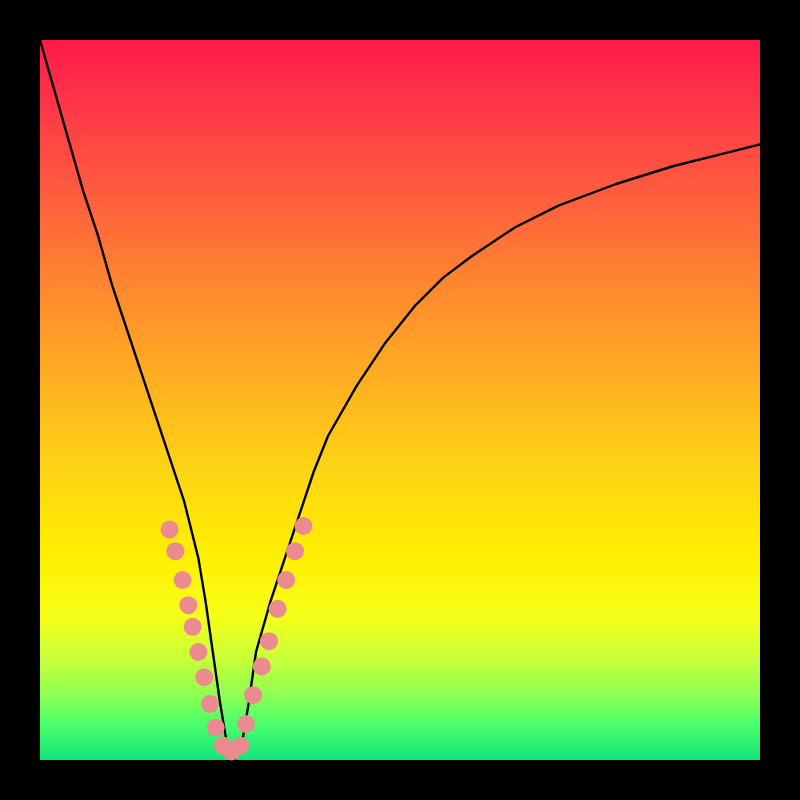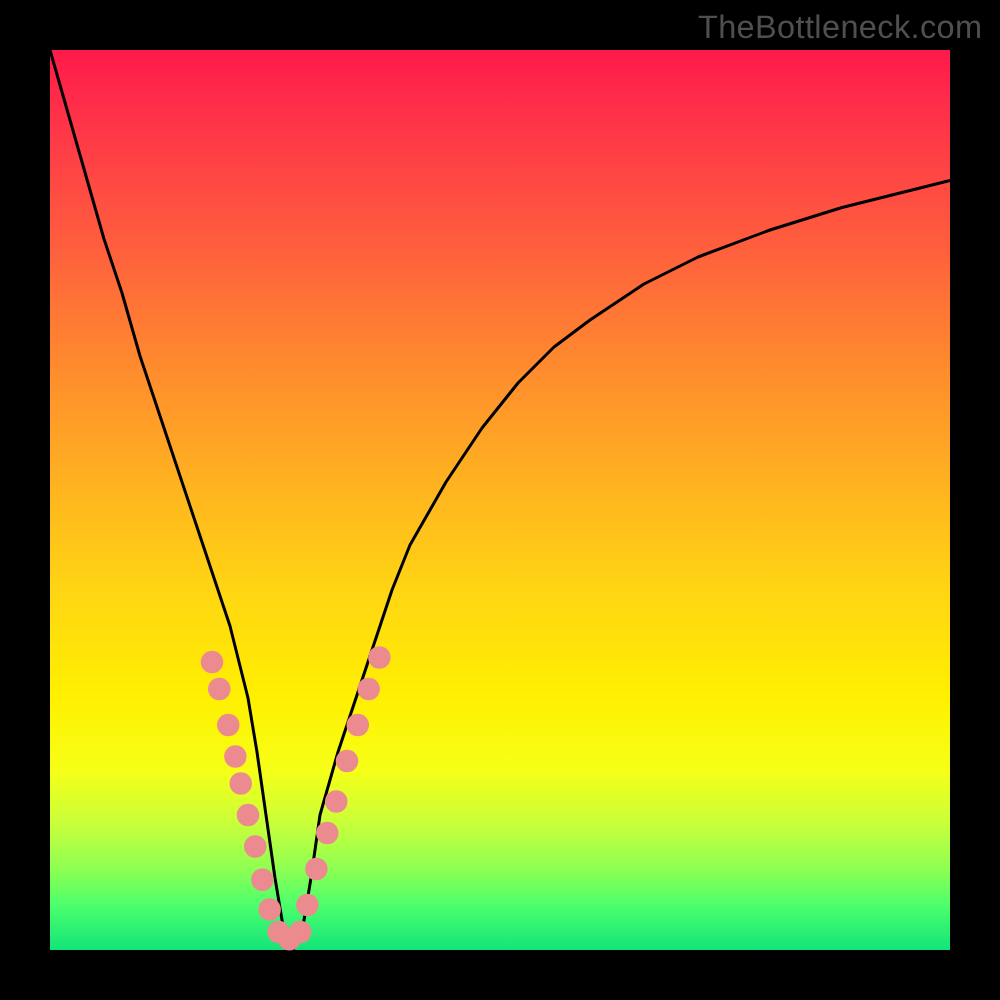--- a/index.html
+++ b/index.html
@@ -54,21 +54,20 @@
     position: absolute;
     left: 0;
     top: 0;
     z-index: 10;
   }
 </style>
 </head>
 <body>
 
 <div class="frame">
-  <div class="watermark">TheBottleneck.com</div>
   <div class="plot"></div>
   <svg class="curve" width="800" height="800" viewBox="0 0 800 800">
     <g id="gCurve">
         <path d="M40.0 40.0 L54.4 90.4 L68.8 140.8 L83.2 191.2 L97.6 234.4 L112.0 284.8 L126.4 328.0 L140.8 371.2 L155.2 414.4 L169.6 457.6 L184.0 500.8 L198.4 558.4 L205.6 601.6 L212.8 652.0 L220.0 702.4 L227.2 745.6 L234.4 760.0 L241.6 745.6 L248.8 702.4 L256.0 652.0 L270.4 601.6 L284.8 558.4 L299.2 515.2 L313.6 472.0 L328.0 436.0 L356.8 385.6 L385.6 342.4 L414.4 306.4 L443.2 277.6 L472.0 256.0 L515.2 227.2 L558.4 205.6 L616.0 184.0 L673.6 166.0 L731.2 151.6 L760.0 144.4" fill="none" stroke="#000000" stroke-width="2.4" stroke-linecap="round" stroke-linejoin="round"></path>
       </g>
     <g id="gDots">
         <circle cx="169.6" cy="529.6" r="9" fill="#eb8b8f"></circle>
         <circle cx="175.4" cy="551.2" r="9" fill="#eb8b8f"></circle>
         <circle cx="182.6" cy="580.0" r="9" fill="#eb8b8f"></circle>
         <circle cx="188.3" cy="605.2" r="9" fill="#eb8b8f"></circle>

